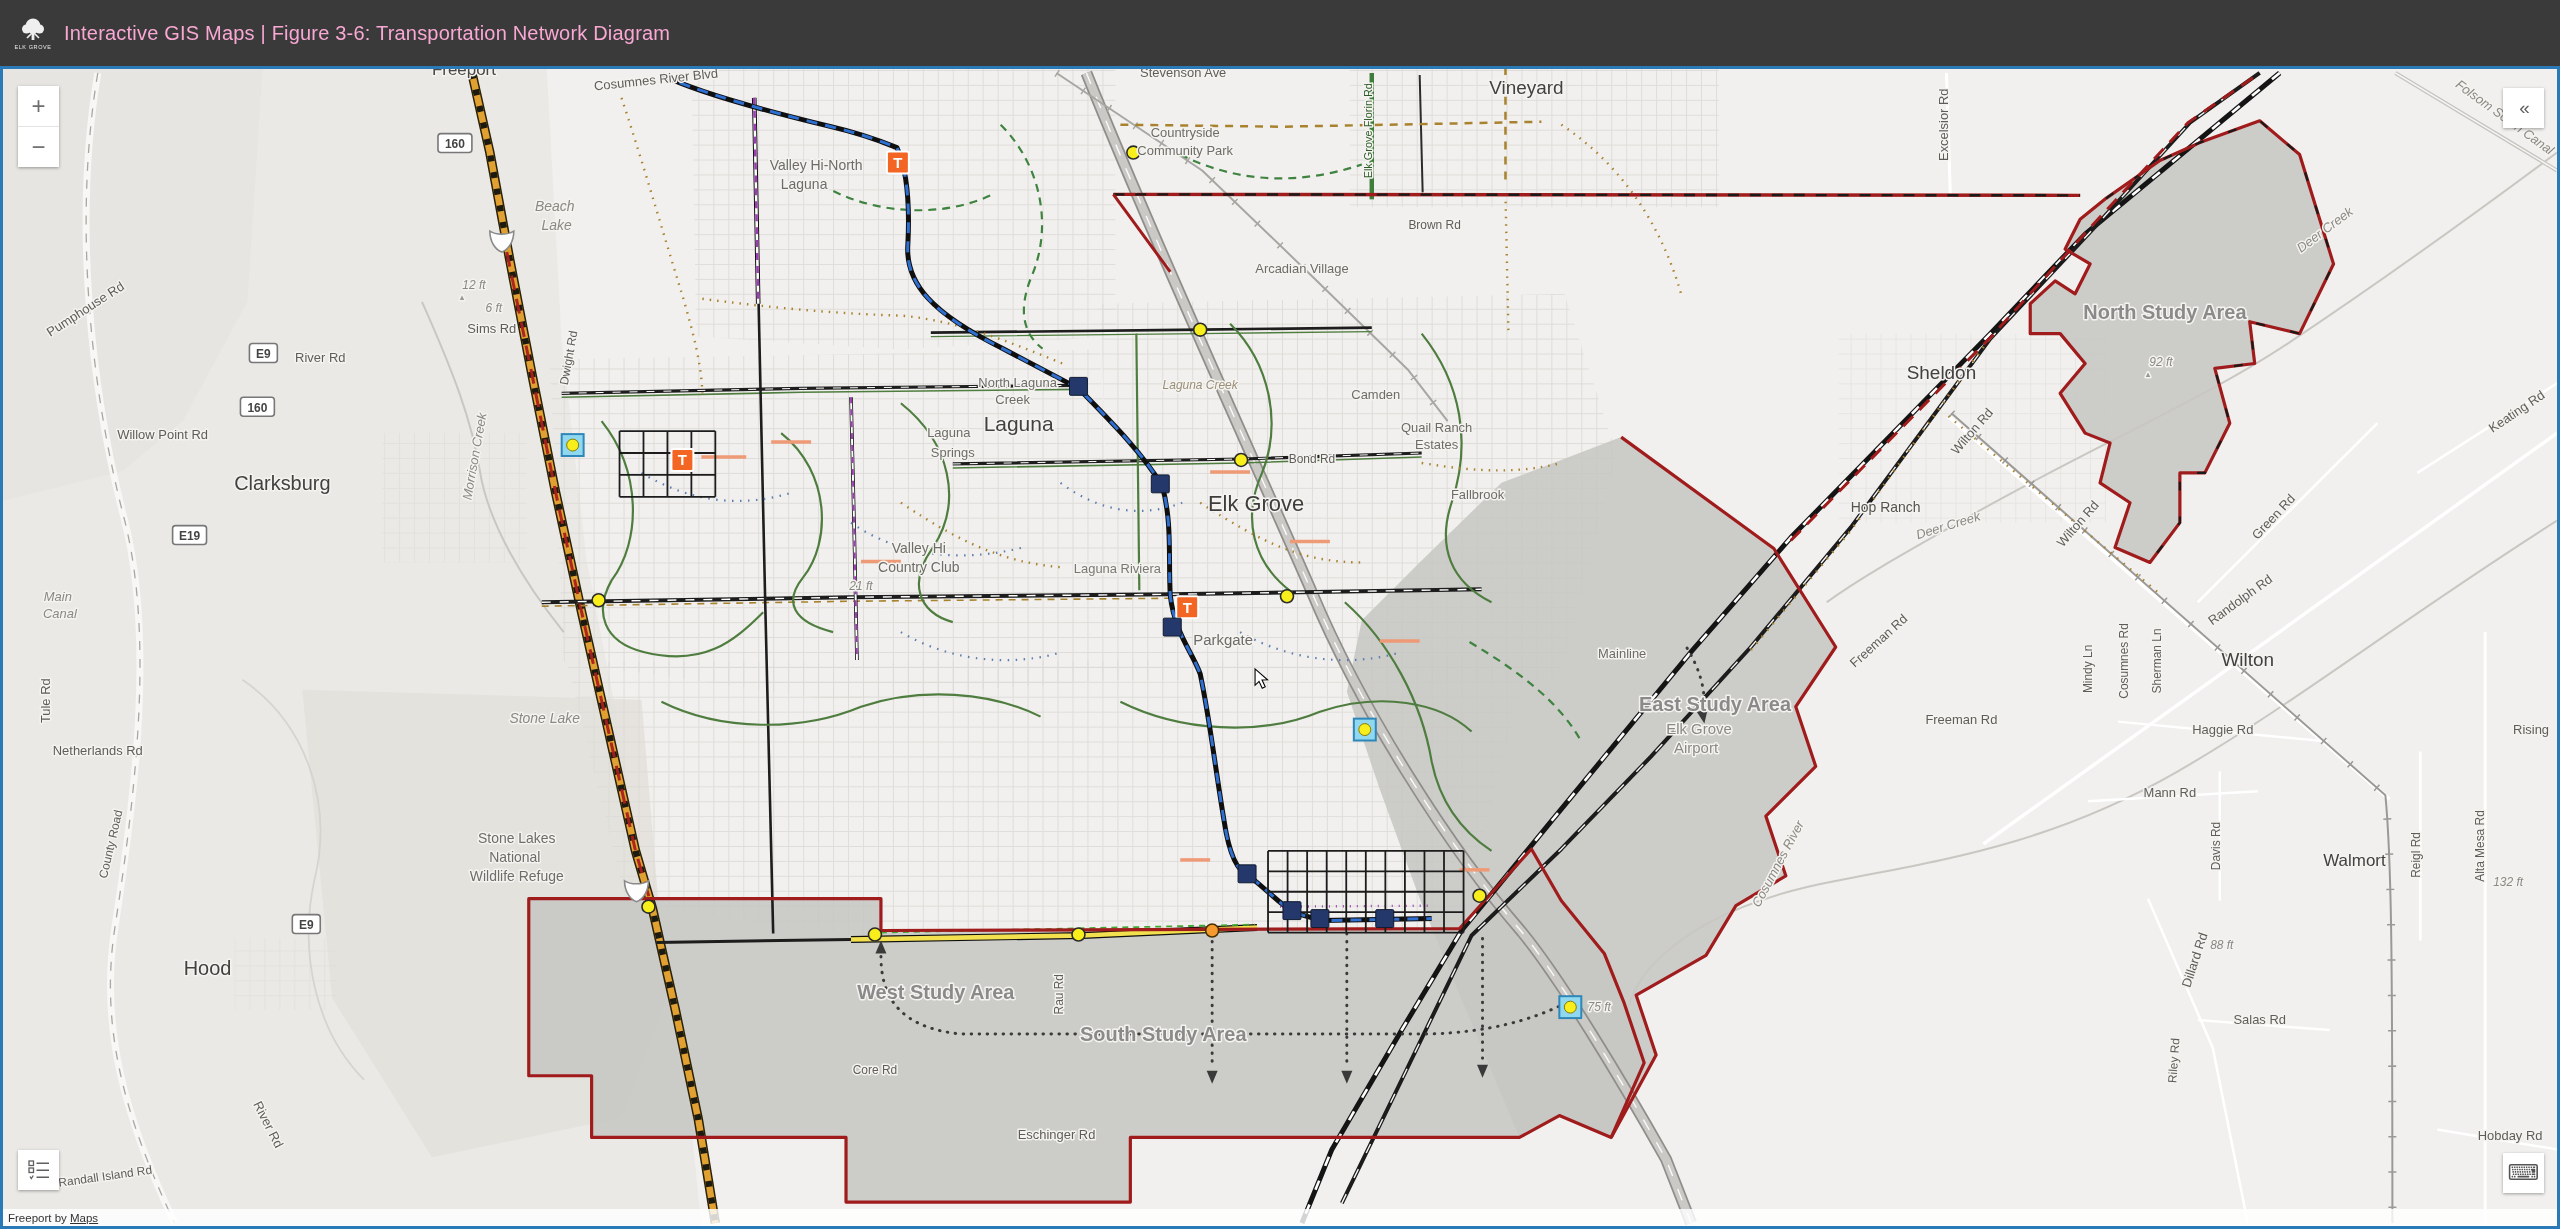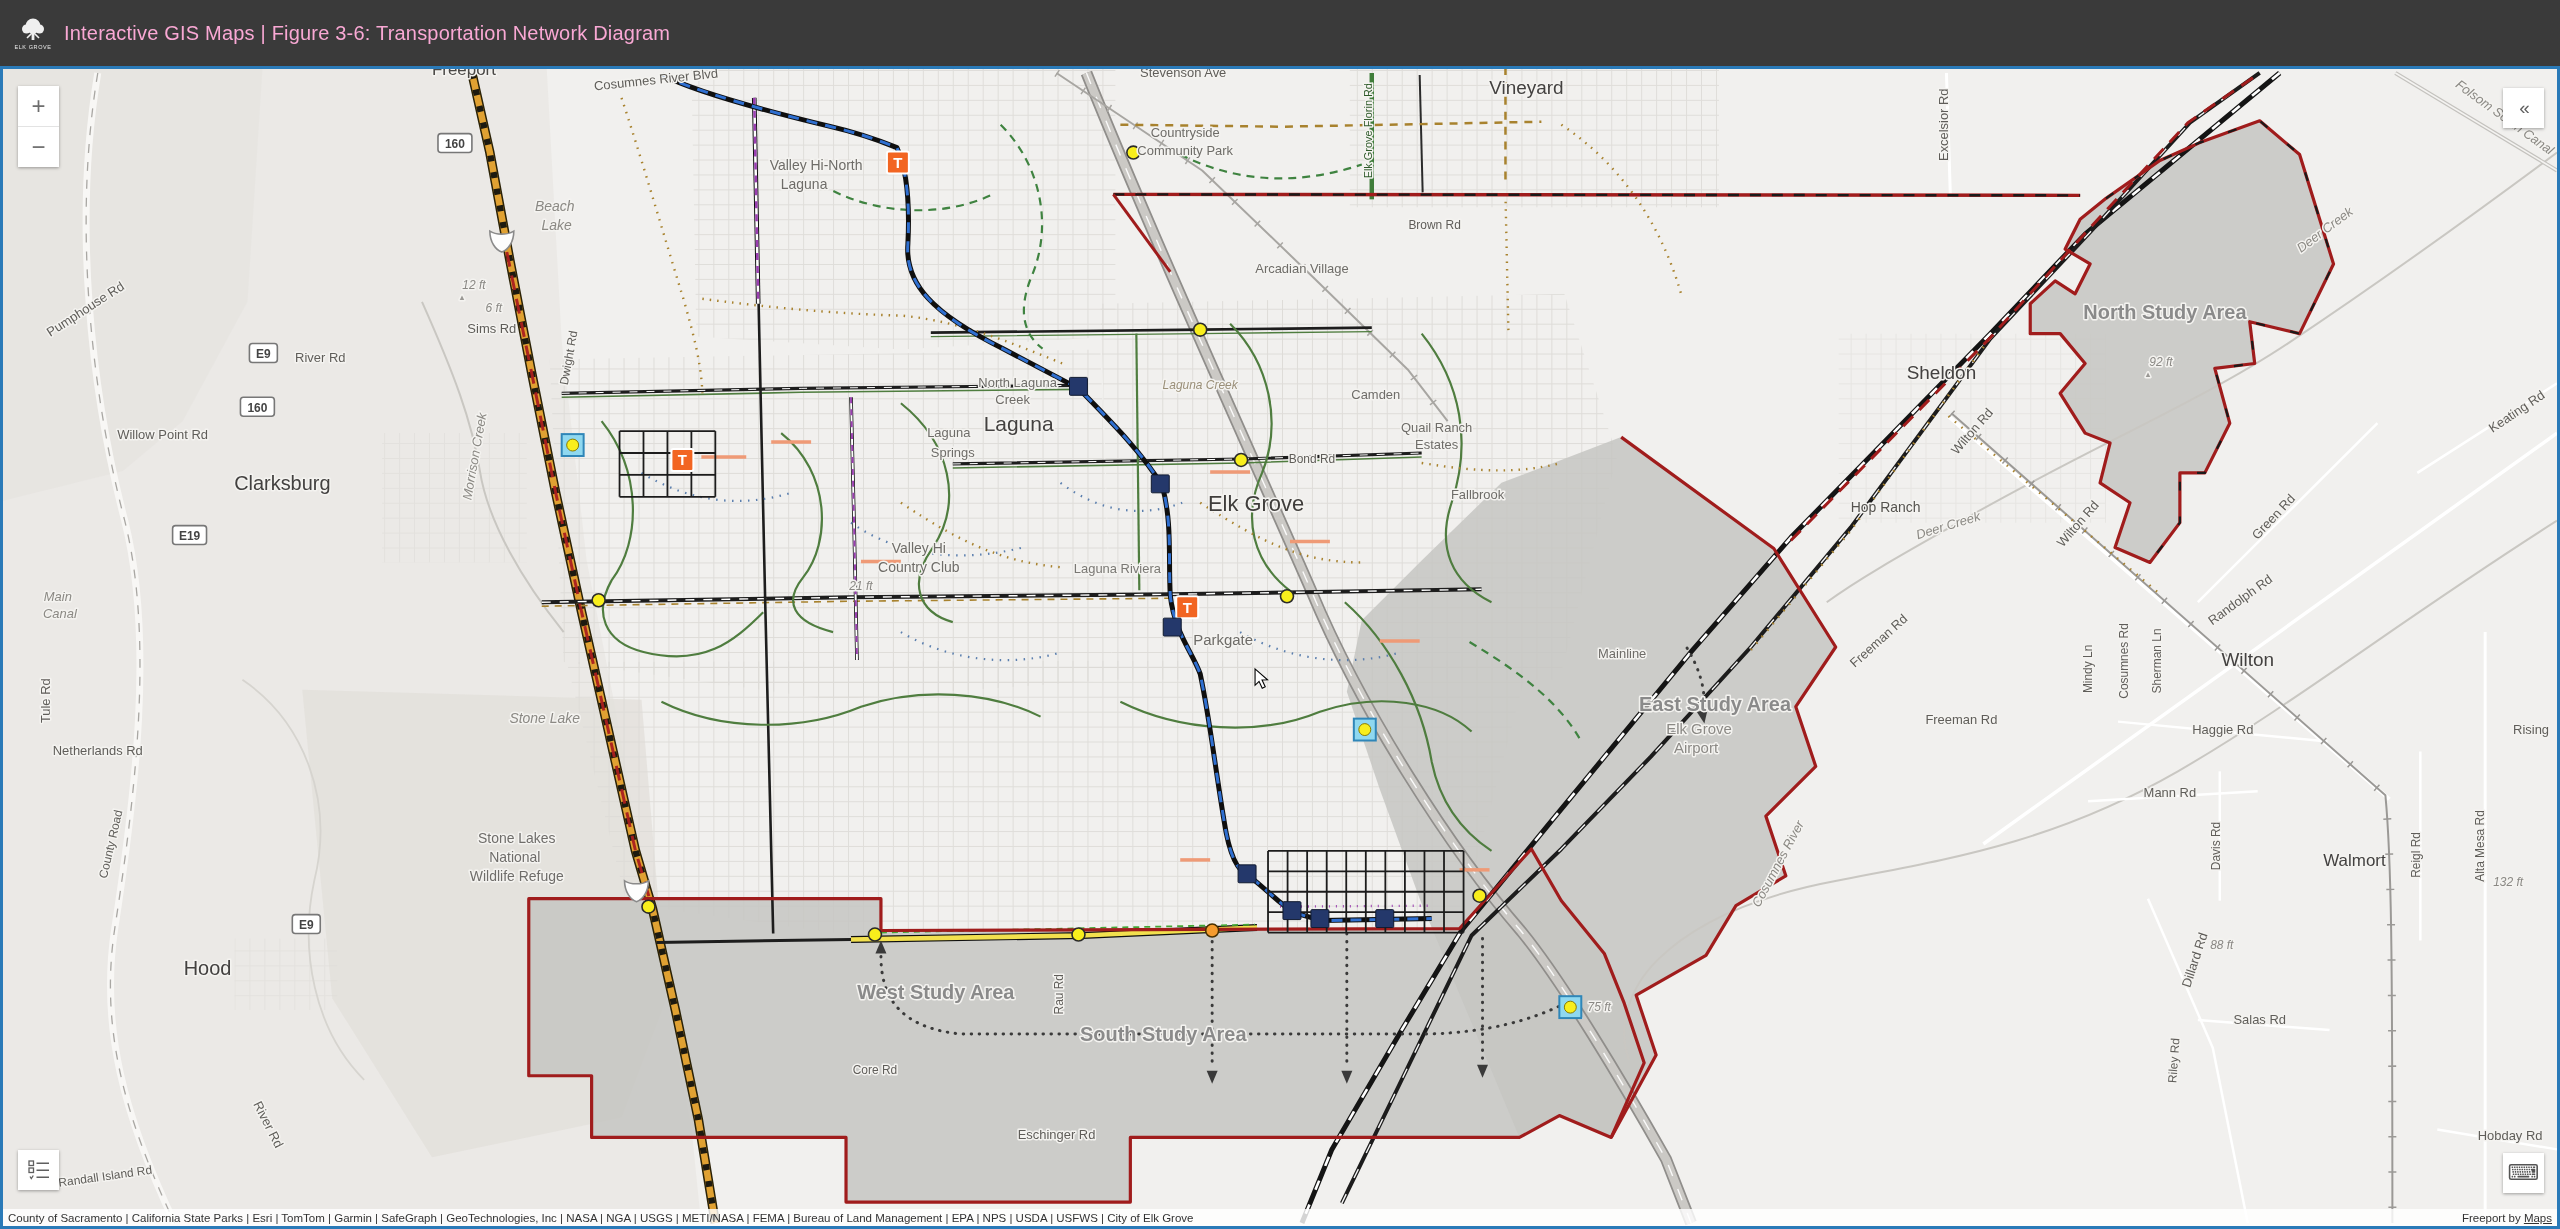--- a/index.html
+++ b/index.html
@@ -371,16 +371,15 @@
       <path d="M2,16.5 l1.3,2 l2,-3" fill="none" stroke="#5f5f5f" stroke-width="1.3"></path>
       <path d="M8.5,3.2 H21 M8.5,10.2 H21 M8.5,17.2 H21" stroke="#5f5f5f" stroke-width="1.6"></path>
     </svg>
   </div>
 
   <div class="widget kbd-btn">
     <span>⌨</span>
   </div>
 
   <div class="attrib">
-    <span>County of Sacramento | California State Parks | Esri | TomTom | Garmin | SafeGraph | GeoTechnologies, Inc | NASA | NGA | USGS | METI/NASA | FEMA | Bureau of Land Management | EPA | NPS | USDA | USFWS | City of Elk Grove</span>
     <span><span>Freeport by </span><a>Maps</a></span>
   </div>
 </div>
 
 </body></html>

